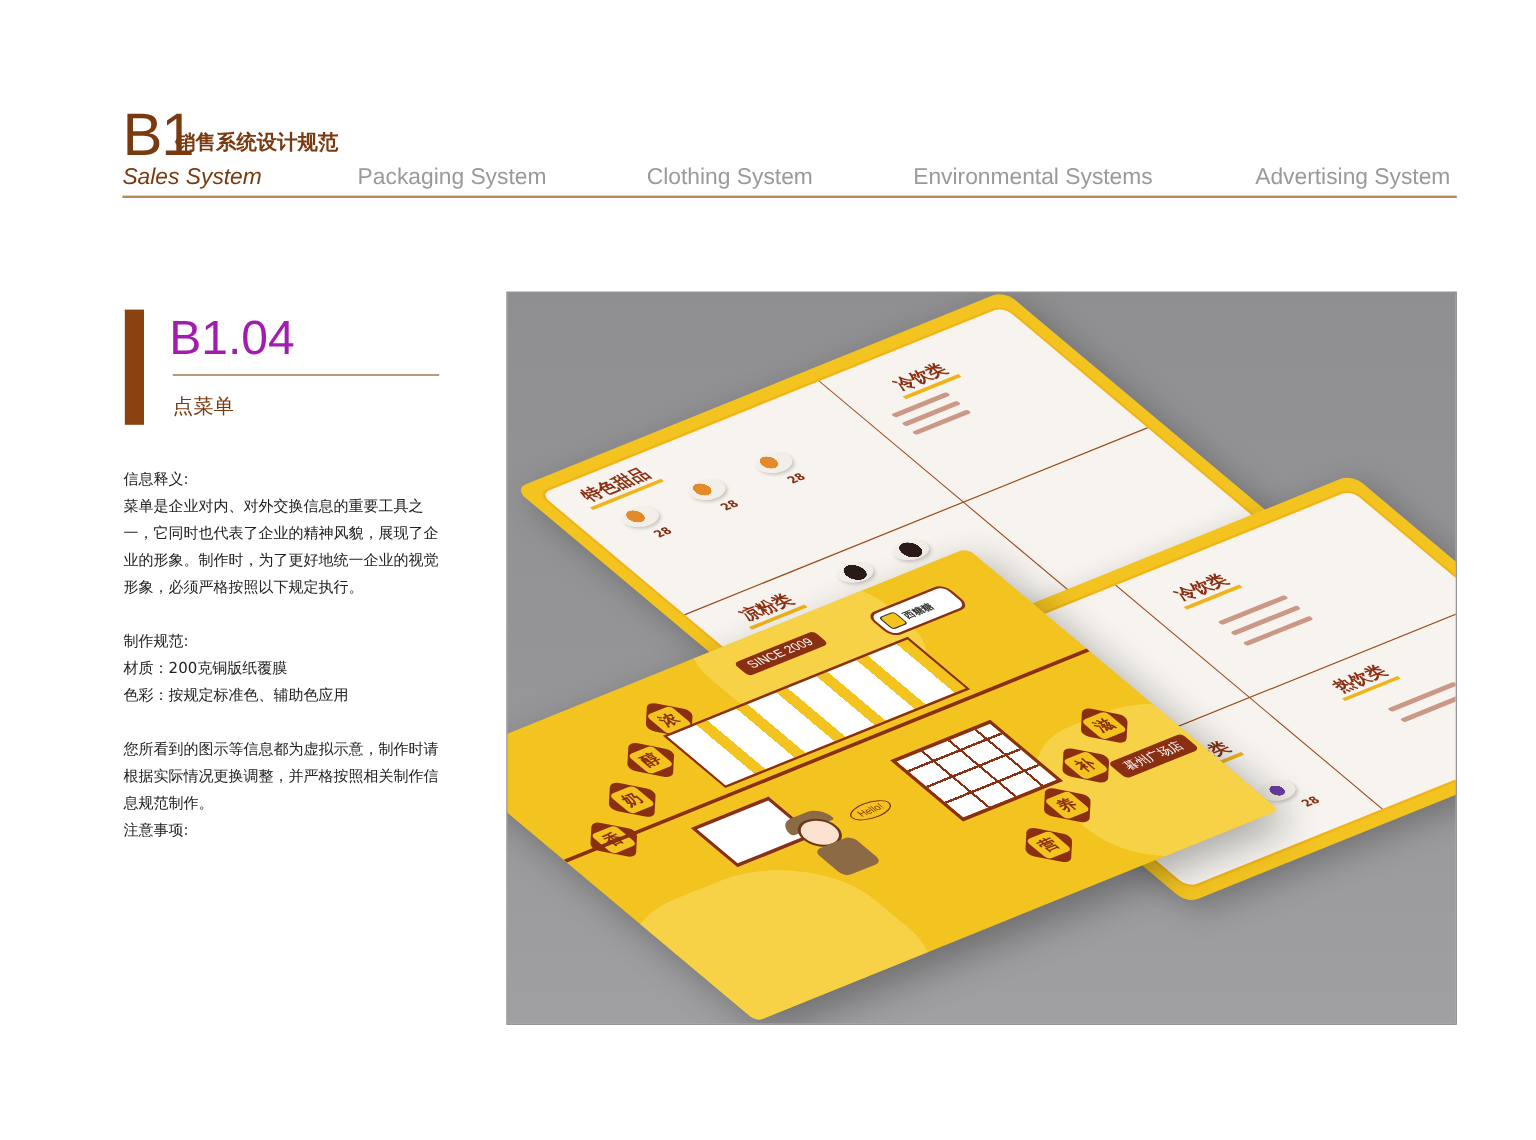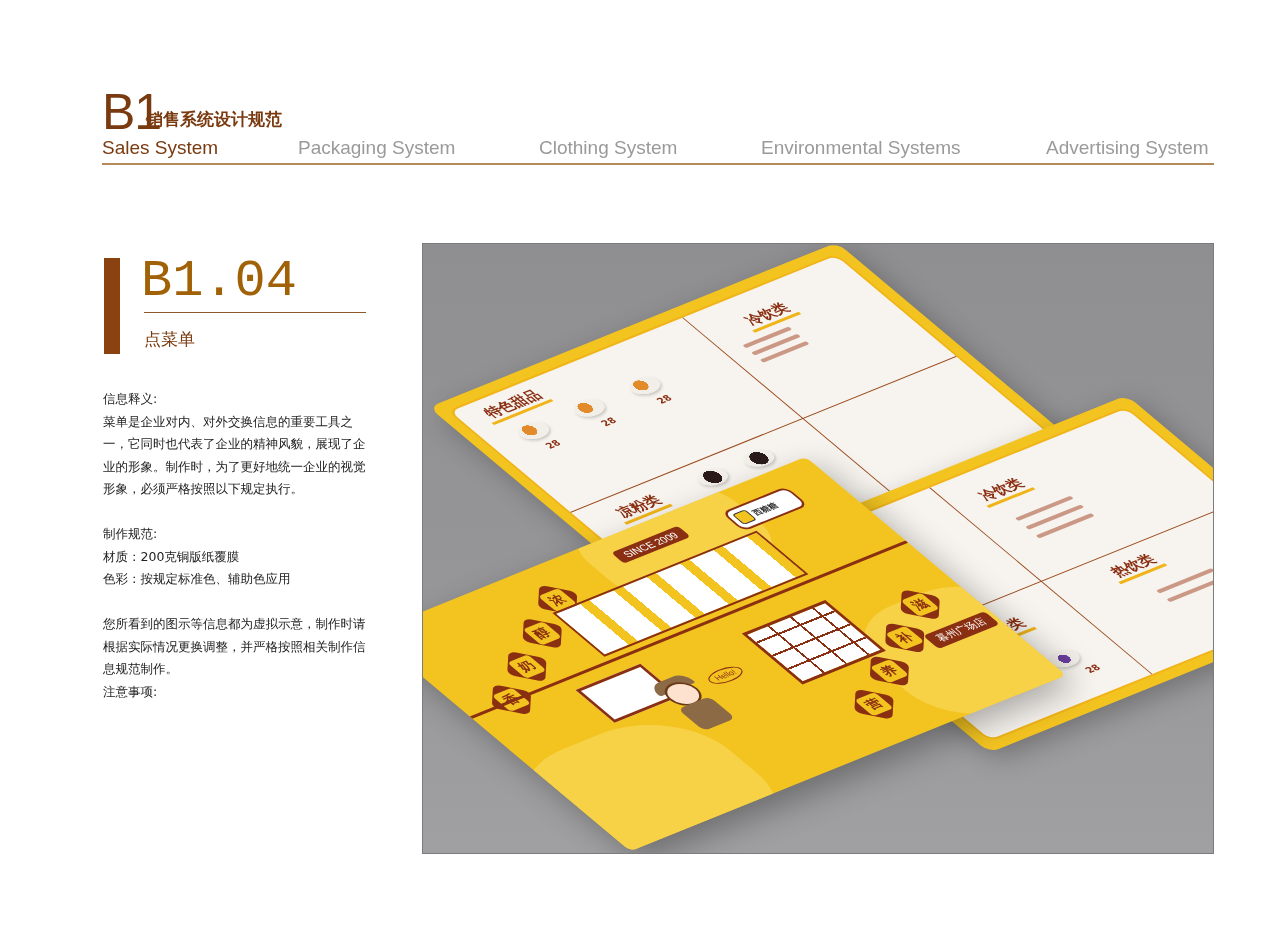--- a/index.html
+++ b/index.html
@@ -4,26 +4,26 @@
   <style>
     * { margin: 0; padding: 0; box-sizing: border-box; }
     html, body { width: 1280px; height: 950px; background: #ffffff; overflow: hidden; }
     body { position: relative; font-family: "DejaVu Sans", "Liberation Sans", sans-serif; color: #333; }
 
     
     .hdr-code { position: absolute; left: 102px; top: 92px; font-family: "Liberation Sans", sans-serif; font-size: 50px; color: #7a3a10; letter-spacing: -1px; line-height: 40px; }
     .hdr-cn { position: absolute; left: 146px; top: 108px; font-size: 17px; color: #7a3a10; line-height: 22px; font-weight: bold; }
     .nav { position: absolute; left: 102px; top: 136px; width: 1112px; height: 26px; }
     .nav-item { position: absolute; top: 0; font-family: "Liberation Sans", sans-serif; font-size: 19px; color: #9a9a9a; white-space: nowrap; line-height: 24px; cursor: pointer; }
-    .nav-item.active { color: #7a3a10; }
+    .nav-item.active { color: #7a3a10; font-style: italic; }
     .nav-rule { position: absolute; left: 102px; top: 163px; width: 1112px; height: 2px; background: #b48a5a; }
 
     
     .sec-bar { position: absolute; left: 104px; top: 258px; width: 16px; height: 96px; background: #8a4210; }
-    .sec-code { position: absolute; left: 141px; top: 260px; font-family: Liberation Mono, monospace; font-size: 52px; color: #a16207; line-height: 44px; }
+    .sec-code { position: absolute; left: 141px; top: 260px; font-family: Liberation Sans, sans-serif; font-size: 40px; color: #a21caf; line-height: 44px; }
     .sec-rule { position: absolute; left: 144px; top: 312px; width: 222px; height: 1px; background: #8a5a2a; }
     .sec-title { position: absolute; left: 144px; top: 328px; font-size: 17px; color: #7a3a10; line-height: 22px; }
 
     
     .desc { position: absolute; left: 103px; top: 388px; width: 272px; font-size: 12.5px; line-height: 22.5px; color: #222; }
     .desc p { margin: 0; }
     .desc .gap { height: 22.5px; }
 
     
     .mock { position: absolute; left: 422px; top: 243px; width: 792px; height: 611px; background: linear-gradient(180deg, #8f8e90 0%, #959496 50%, #a09fa1 100%); overflow: hidden; border: 1px solid #7c7c7c; }

